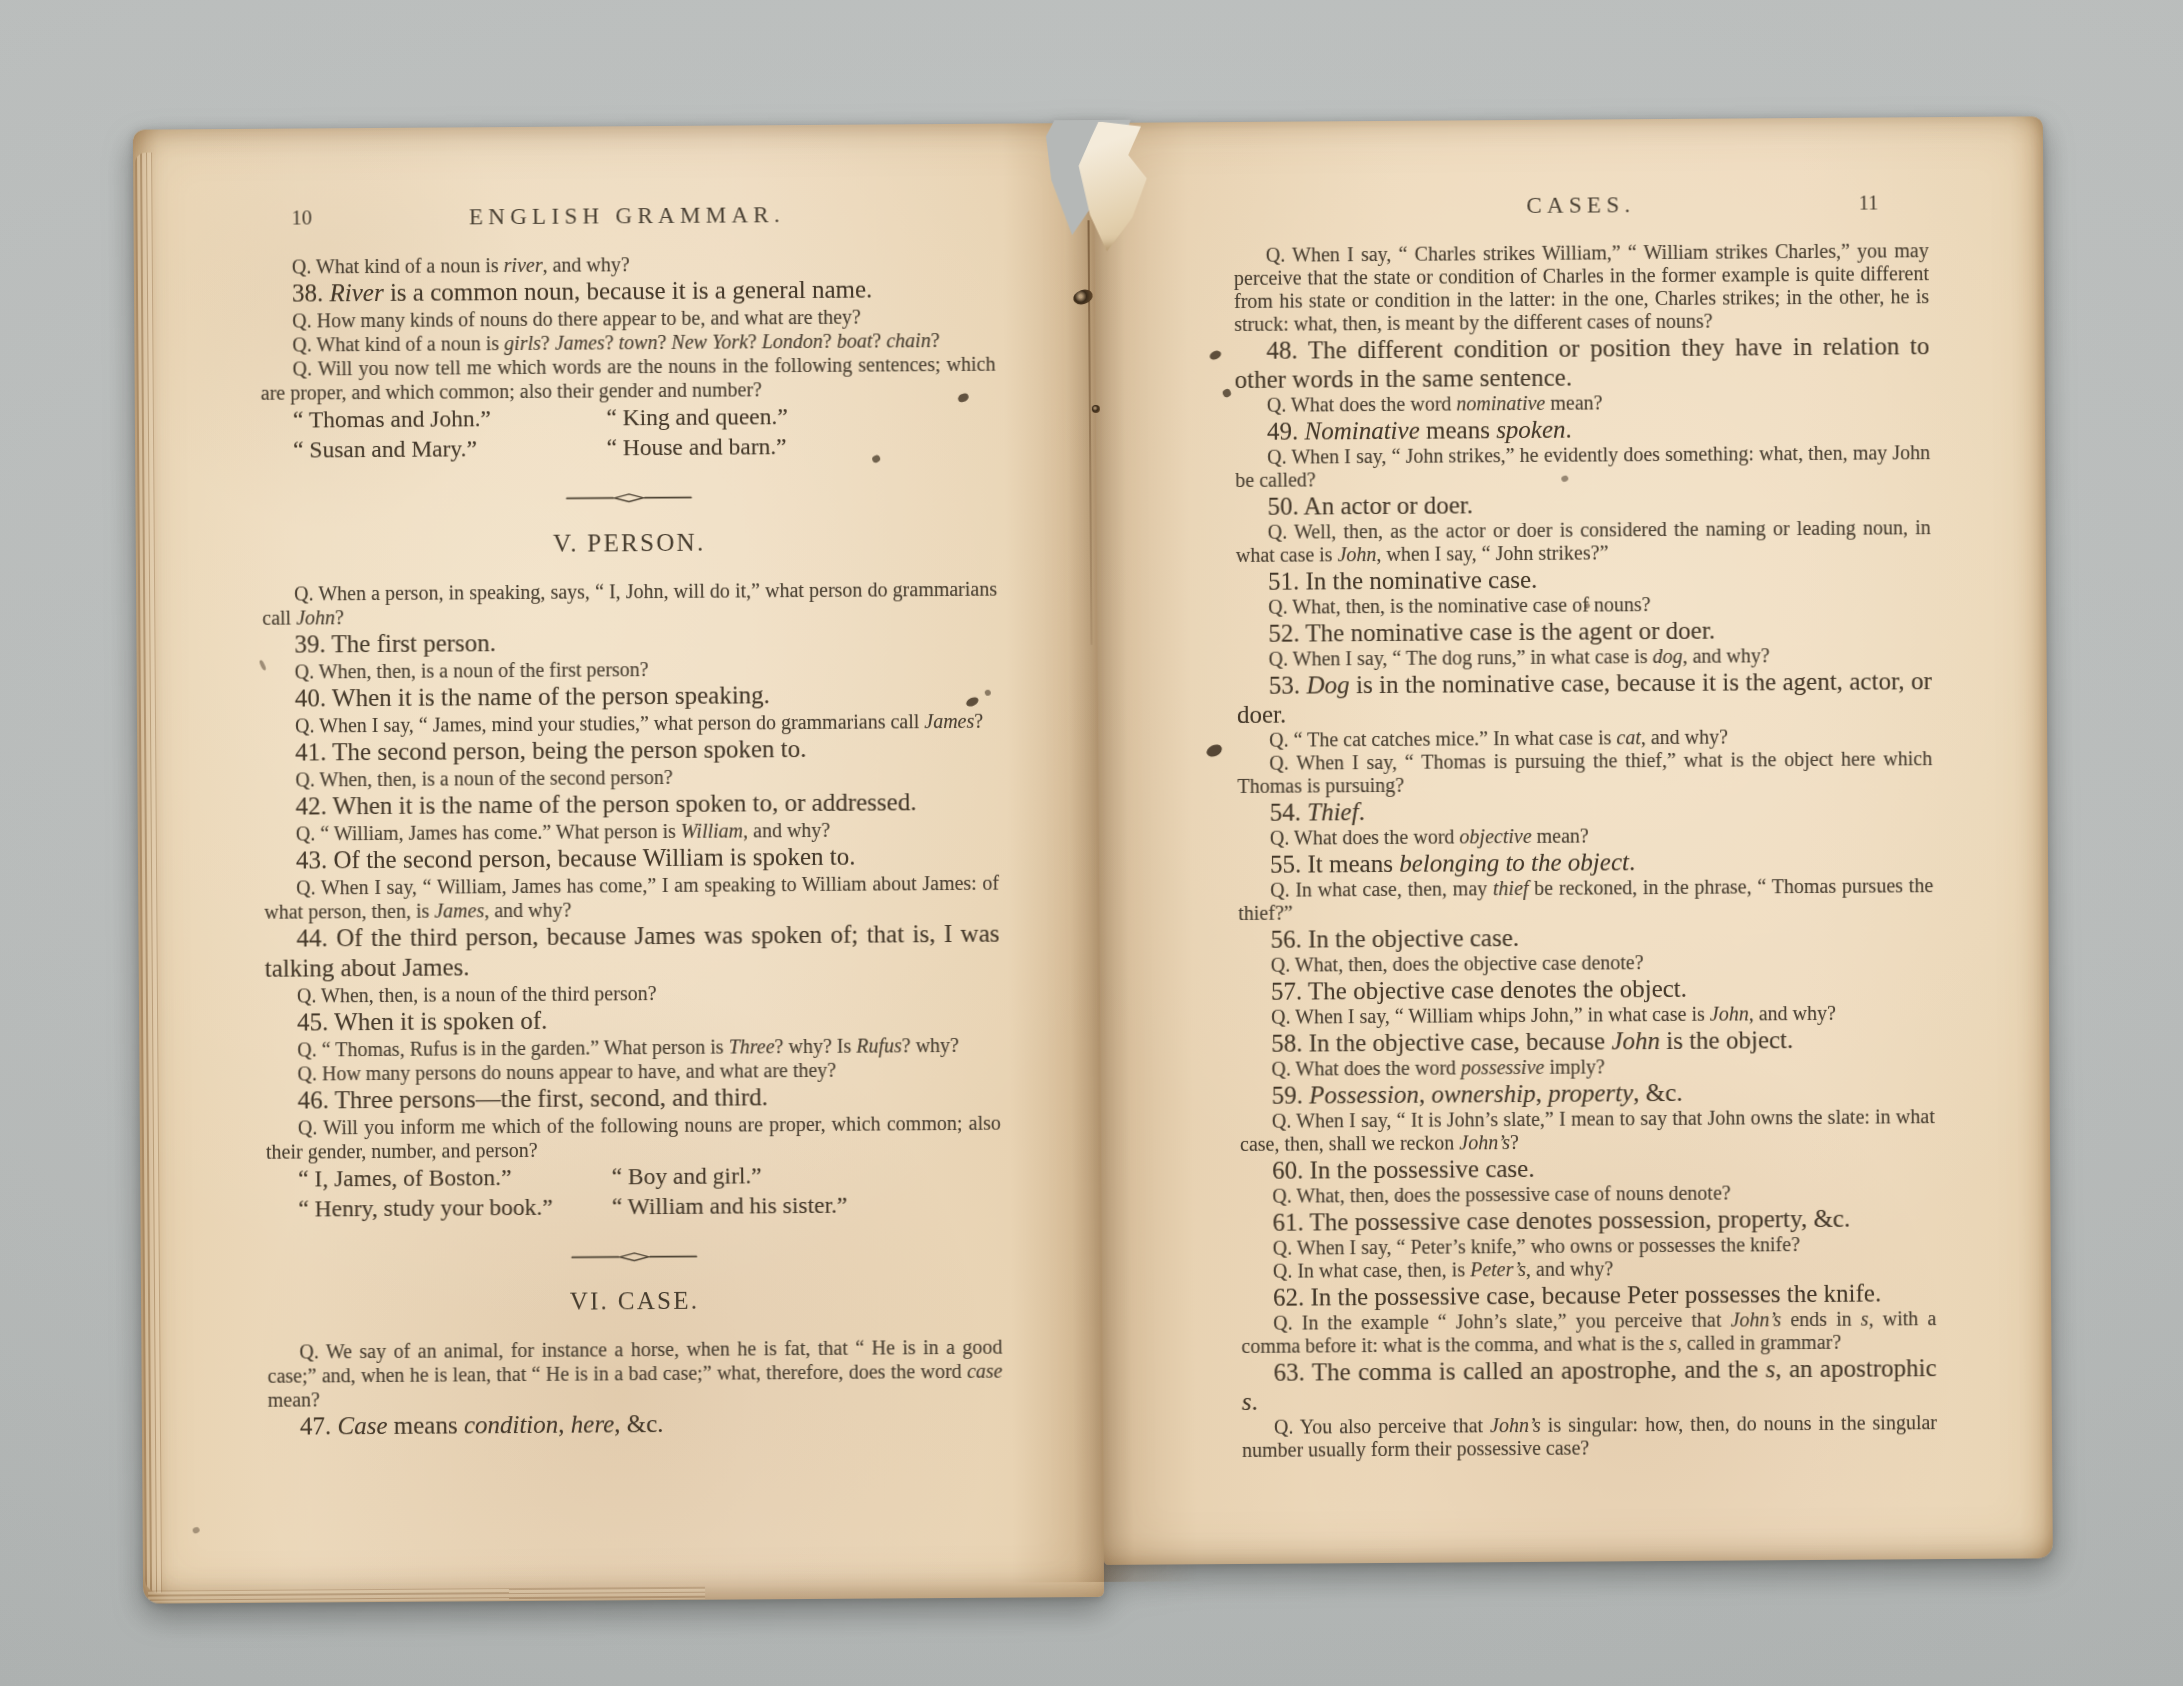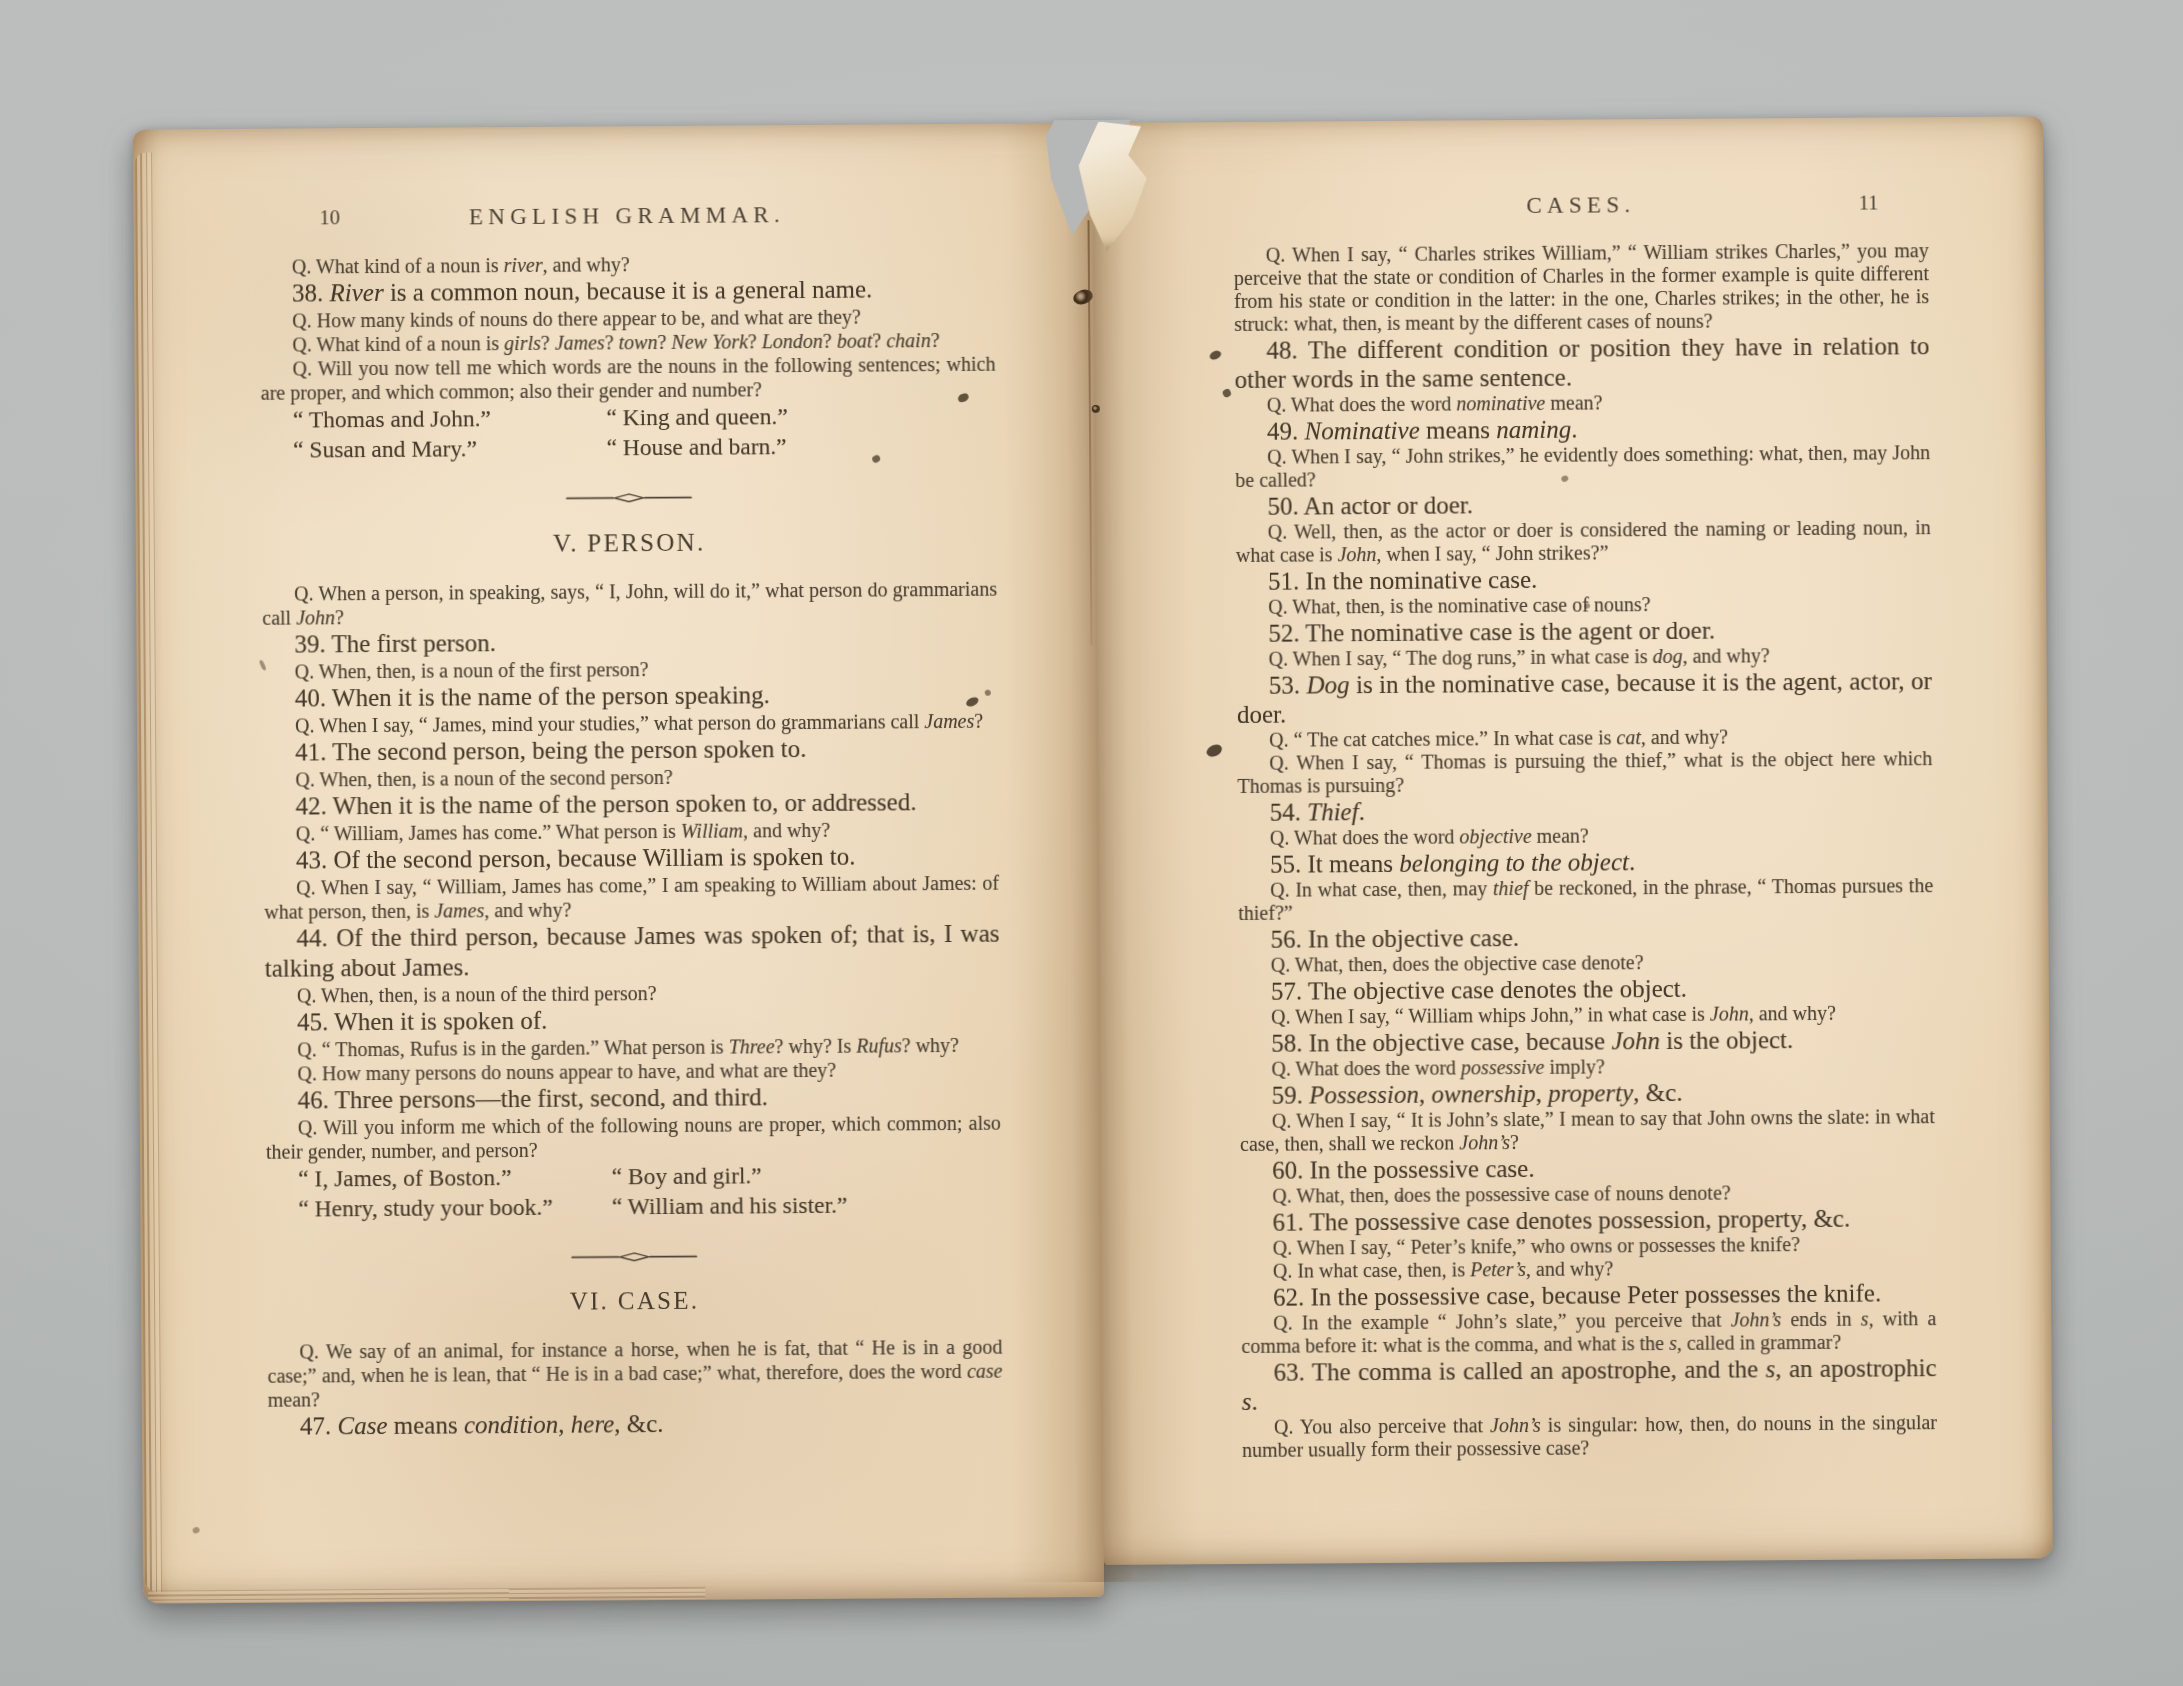--- a/index.html
+++ b/index.html
@@ -52,21 +52,21 @@
   .edge-bottom{
     position:absolute;left:4.5px;bottom:1.5px;width:58%;height:11.4px;opacity:.6;
     background:repeating-linear-gradient(180deg, rgba(110,73,35,.34) 0 1.5px, rgba(242,226,198,.45) 1.5px 4.5px);
   }
   .content{position:absolute;inset:0;}
   .page.left  .content{padding:77px 100px 0 126px;}
   .page.right .content{padding:73px 115px 0 139px;}
   .pg-head{position:relative;text-align:center;margin:0 0 23px 0;}
   .pg-title{font-size:23px;letter-spacing:5.3px;color:#4a4134;}
   .pg-num{position:absolute;top:0.8px;font-size:20.5px;color:#4a4134;}
-  .num-left{left:32px;margin-left:28px;}
+  .num-left{left:32px;}
   .num-right{right:50px;}
   .blocks p{margin:0;}
   .q{font-size:20px;line-height:24px;text-indent:32px;text-align:justify;color:#4b4133;
      text-shadow:0 0 0.8px rgba(71,61,47,.30);}
   .a{font-size:25px;line-height:30px;text-indent:32px;text-align:justify;color:#45392a;
      text-shadow:0 0 0.8px rgba(69,57,42,.28);}
   .page.right .q{font-size:20px;line-height:23px;}
   .page.right .a{font-size:25px;line-height:29px;}
   .pair{position:relative;display:block;font-size:23.5px;line-height:30px;color:#45392a;
         text-shadow:0 0 0.8px rgba(69,57,42,.28);}
@@ -162,21 +162,21 @@
   <section class="page right">
     <div class="content">
       <header class="pg-head">
         <span class="pg-num num-right">11</span>
         <span class="pg-title">CASES.</span>
       </header>
       <div class="blocks">
           <p class="q">Q. When I say, “ Charles strikes William,” “ William strikes Charles,” you may perceive that the state or condition of Charles in the former example is quite different from his state or condition in the latter: in the one, Charles strikes; in the other, he is struck: what, then, is meant by the different cases of nouns?</p>
           <p class="a">48. The different condition or position they have in relation to other words in the same sentence.</p>
           <p class="q">Q. What does the word <em>nominative</em> mean?</p>
-          <p class="a">49. <em>Nominative</em> means <em>naming</em>.</p>
+          <p class="a">49. <em>Nominative</em> means <em>spoken</em>.</p>
           <p class="q">Q. When I say, “ John strikes,” he evidently does something: what, then, may John be called?</p>
           <p class="a">50. An actor or doer.</p>
           <p class="q">Q. Well, then, as the actor or doer is considered the naming or leading noun, in what case is <em>John</em>, when I say, “ John strikes?”</p>
           <p class="a">51. In the nominative case.</p>
           <p class="q">Q. What, then, is the nominative case of nouns?</p>
           <p class="a">52. The nominative case is the agent or doer.</p>
           <p class="q">Q. When I say, “ The dog runs,” in what case is <em>dog</em>, and why?</p>
           <p class="a">53. <em>Dog</em> is in the nominative case, because it is the agent, actor, or doer.</p>
           <p class="q">Q. “ The cat catches mice.”  In what case is <em>cat</em>, and why?</p>
           <p class="q">Q. When I say, “ Thomas is pursuing the thief,” what is the object here which Thomas is pursuing?</p>

